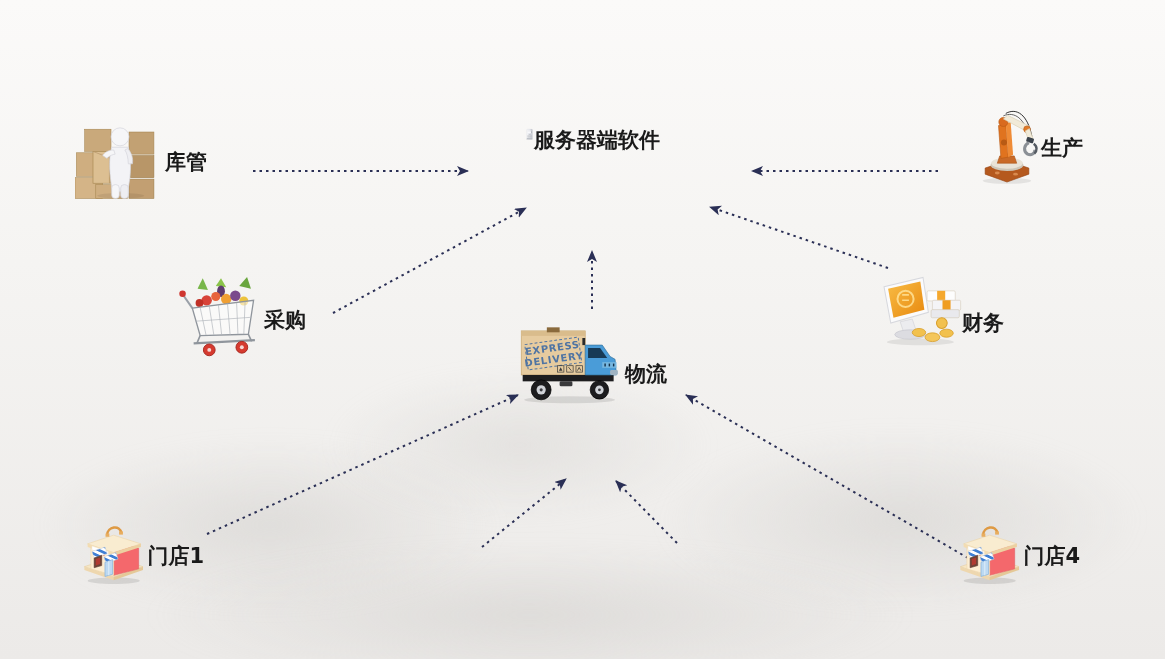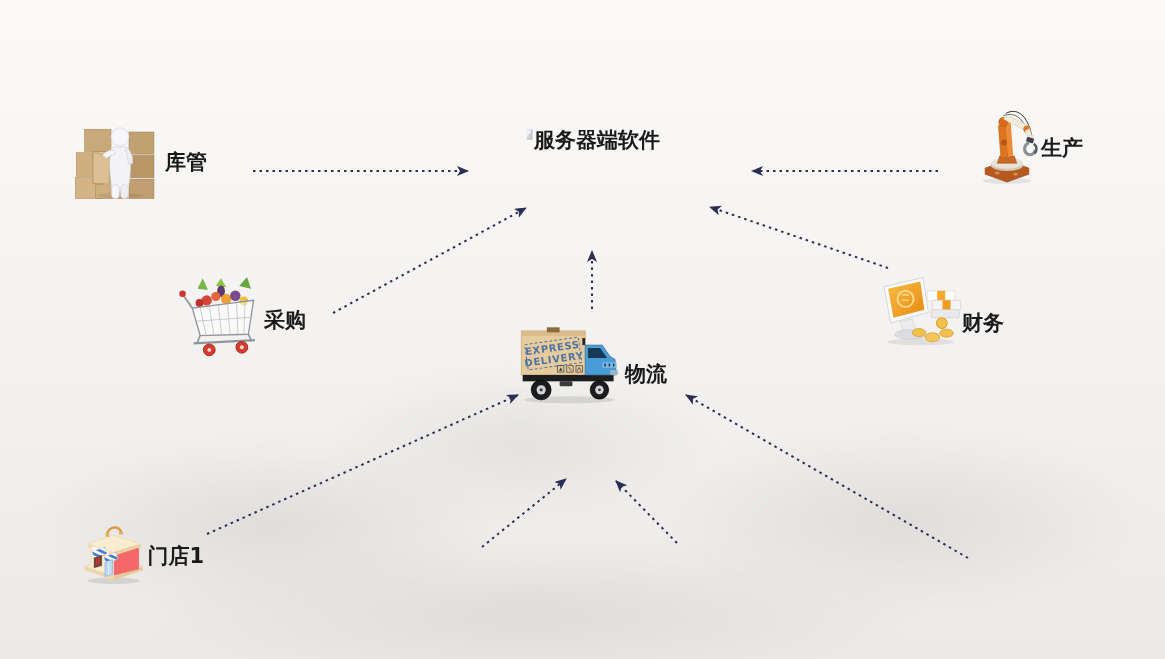--- a/index.html
+++ b/index.html
@@ -269,14 +269,20 @@
       </symbol>
     </defs>
   </svg>
 
   <div class="node n-store1">
     <svg class="icon" viewBox="0 0 124 122" width="124" height="112">
         <use href="#storeSymbol"></use>
       </svg>
     <div class="label">门店1</div>
   </div>
+  <div class="node n-store4">
+    <svg class="icon" viewBox="0 0 124 122" width="124" height="112">
+        <use href="#storeSymbol"></use>
+      </svg>
+    <div class="label">门店4</div>
+  </div>
 
 </div>
 
 </body></html>

